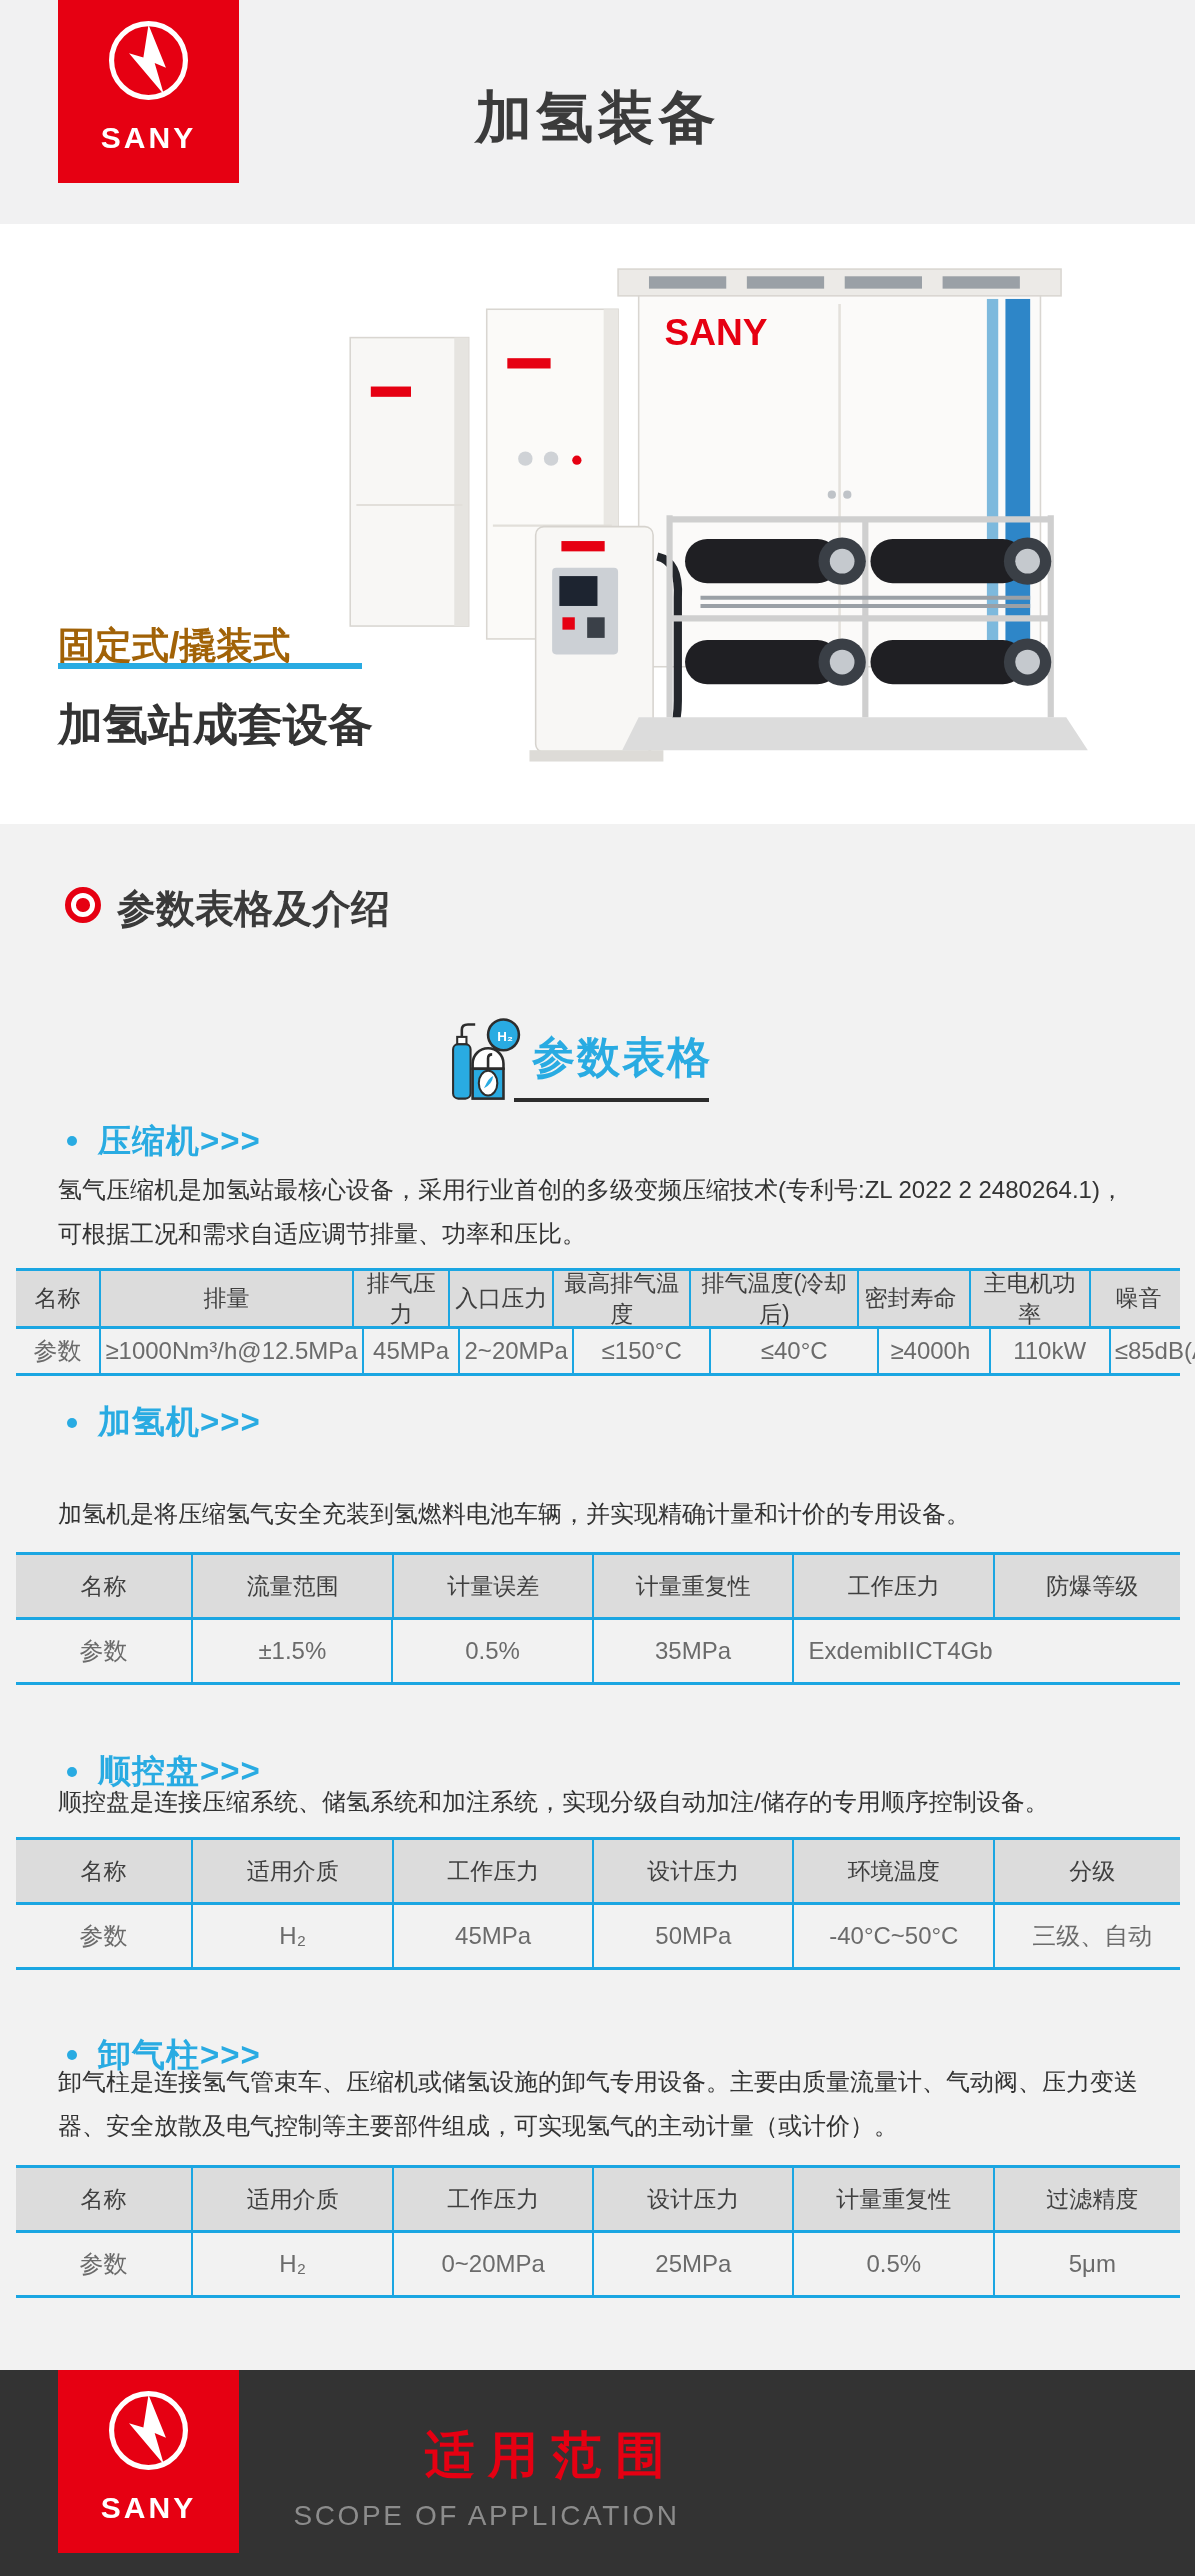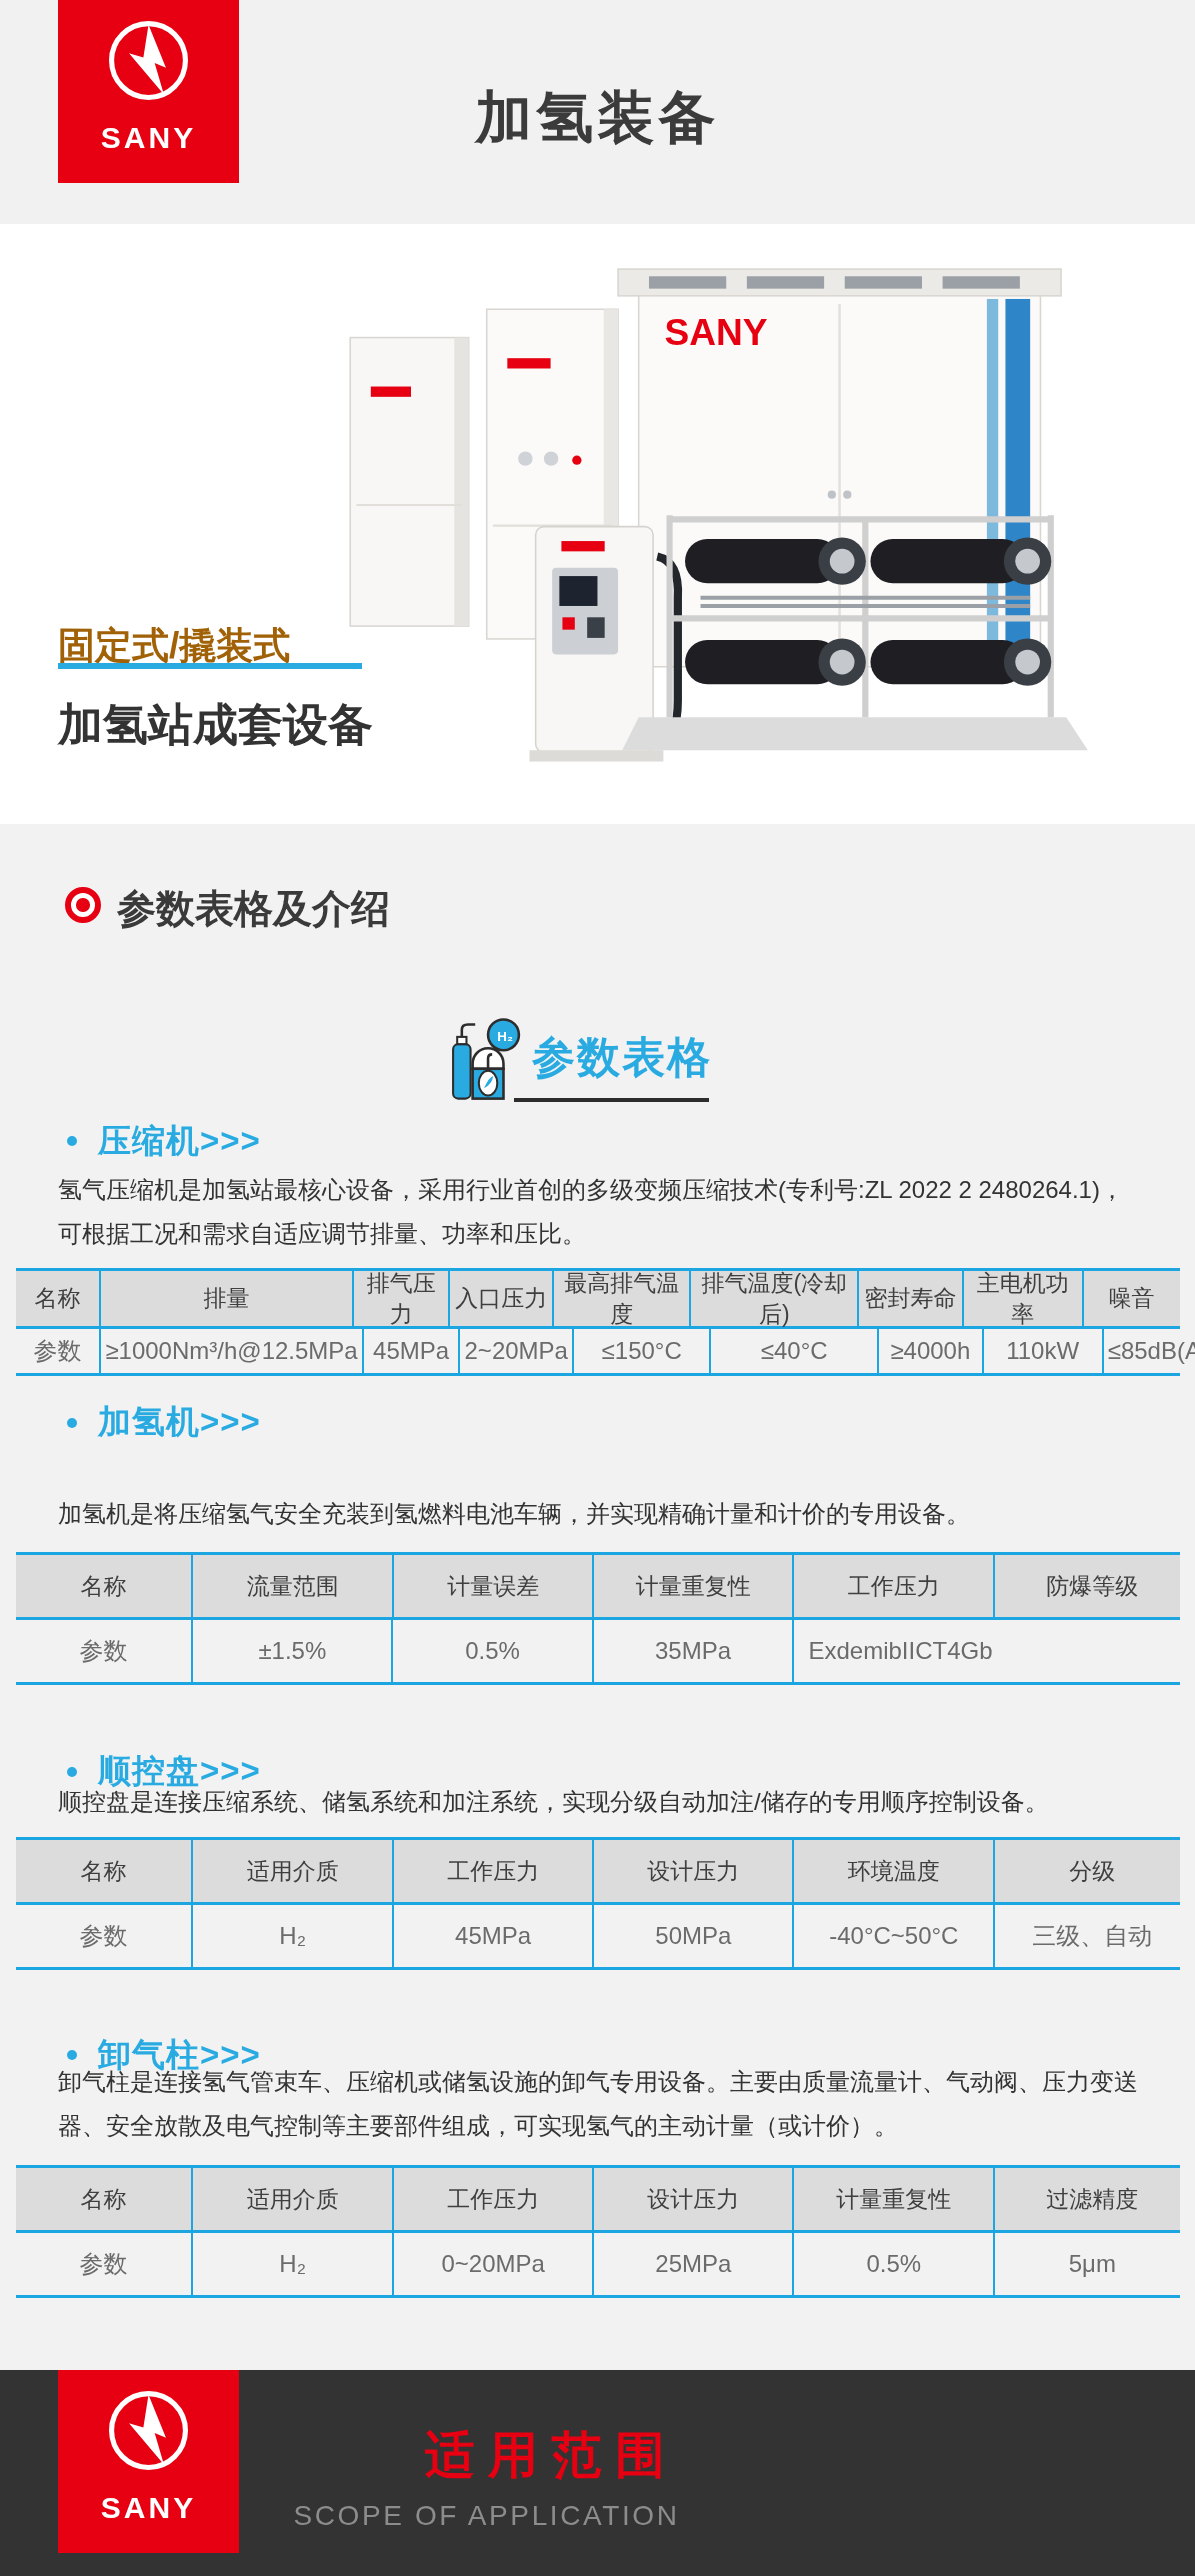--- a/index.html
+++ b/index.html
@@ -31,21 +31,21 @@
   .spec-table{left:15.5px;width:1164px;border-top:3.1px solid #1ba6e2;border-bottom:3.1px solid #1ba6e2;box-sizing:border-box;}
   .trow{display:flex;width:100%;align-items:flex-end;}
   .thead{background:#dcdcdc;border-bottom:3.1px solid #1ba6e2;}
   .cell{display:flex;align-items:center;justify-content:center;text-align:center;box-sizing:border-box;padding:0 4.1px;}
   .cell + .cell{border-left:2.6px solid #1ba6e2;}
   .thead .cell{font-size:23px;color:#3f3f3f;height:55px;}
   .tbody .cell{font-size:24px;color:#6b6b6b;height:44px;}
   .t6 .thead .cell{height:62px;}
   .t6 .tbody .cell{height:62px;}
   .t1c0{flex:0 0 7.2%;} .t1c1{flex:0 0 21.7%;} .t1c2{flex:0 0 8.3%;} .t1c3{flex:0 0 8.9%;} .t1c4{flex:0 0 11.8%;}
-  .t1c5{flex:0 0 14.4%;} .t1c6{flex:0 0 9.0%;} .t1c7{flex:0 0 10.3%;} .t1c8{flex:0 0 8.4%;}
+  .t1c5{flex:0 0 14.4%;} .t1c6{flex:0 0 9.0%;} .t1c7{flex:0 0 10.3%;margin-left:7px;} .t1c8{flex:0 0 8.4%;}
   .t6c0{flex:0 0 15.1%;} .t6c1{flex:0 0 17.25%;} .t6c2{flex:0 0 17.2%;} .t6c3{flex:0 0 17.2%;} .t6c4{flex:0 0 17.25%;} .t6c5{flex:0 0 16.0%;padding-left:14px;}
   
   .scope{left:0;top:2370px;width:1195px;height:312px;background:#333333;}
   .scope-title{left:0;top:52px;width:1103px;text-align:center;font-size:50px;font-weight:bold;color:#e60012;letter-spacing:13.4px;}
   .scope-sub{left:0;top:130px;width:973px;text-align:center;font-size:28px;color:#8c8c8c;letter-spacing:2.6px;}
 </style>
 </head>
 <body>
 
 <div class="page">

